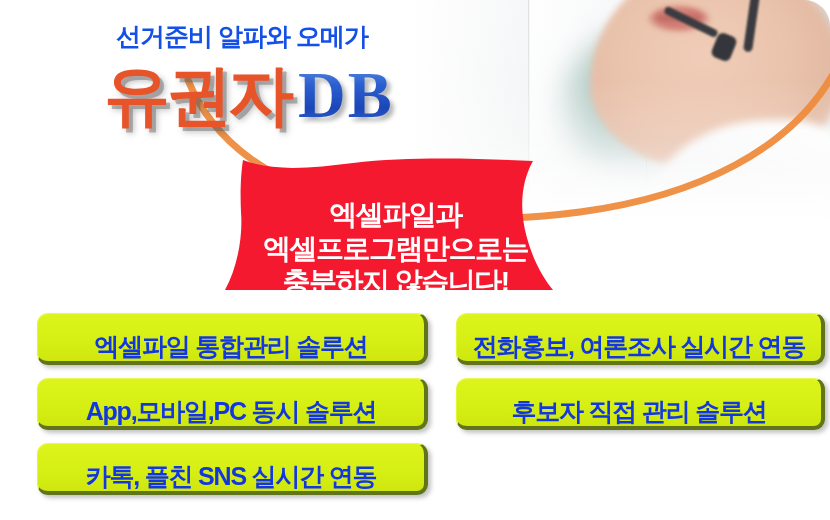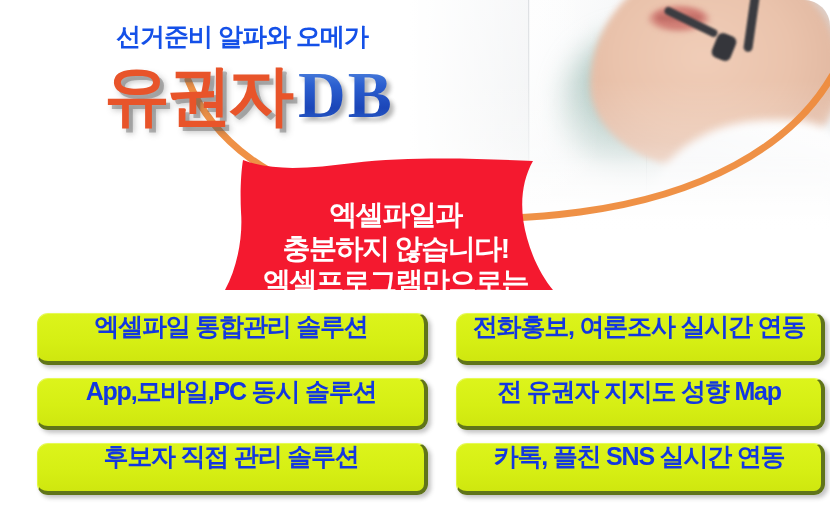--- a/index.html
+++ b/index.html
@@ -221,21 +221,21 @@
     position:relative;
     height:52px;
     border-radius:11px;
     background:linear-gradient(to bottom,#DCF41B 0%, #D6EF14 55%, #CFE70F 100%);
     border-right:4px solid #60741A;
     border-bottom:4px solid #60741A;
     border-top:1px solid #E6FA55;
     border-left:1px solid #E2F63C;
     box-shadow:3px 3px 4px rgba(60,60,60,.30);
     display:flex;
-    align-items:flex-start;
+    align-items:flex-end;
     justify-content:center;
     cursor:pointer;
   }
   .feat-btn span {
     color:#1237E0;
     font-size:25px;
     font-weight:bold;
     letter-spacing:-1.2px;
     white-space:nowrap;
     line-height:1;
@@ -282,39 +282,36 @@
                C 60 14, 100 10, 140 5
                C 200 -2, 270 1, 320 3
                C 308 24, 306 52, 314 80
                C 320 102, 330 120, 340 132
                L 12 132
                C 24 110, 30 80, 28 54
                C 27 34, 28 14, 30 2 Z" fill="#F4192F"></path>
     </svg>
     <div class="badge-text">
       <span class="ln">엑셀파일과</span>
+      <span class="ln">엑셀프로그램만으로는</span>
       <span class="ln">충분하지  않습니다!</span>
-      <span class="ln">엑셀프로그램만으로는</span>
     </div>
   </div>
 
   <div class="btn-grid">
     <div class="feat-btn">
       <span>엑셀파일 통합관리 솔루션</span>
     </div>
     <div class="feat-btn">
       <span>전화홍보, 여론조사 실시간 연동</span>
     </div>
     <div class="feat-btn">
       <span>App,모바일,PC 동시 솔루션</span>
     </div>
     <div class="feat-btn">
-      <span>전 유권자 지지도 성향 Map</span>
-    </div>
-    <div class="feat-btn">
       <span>후보자 직접 관리 솔루션</span>
     </div>
     <div class="feat-btn">
       <span>카톡, 플친 SNS 실시간 연동</span>
     </div>
   </div>
 
 </div>
 
 </body></html>

